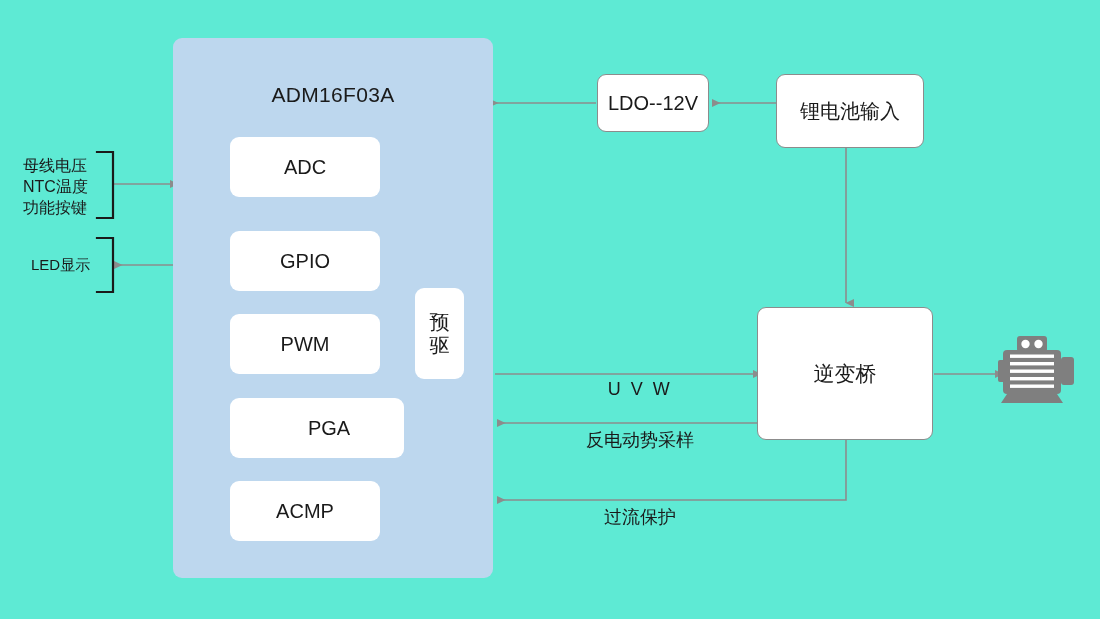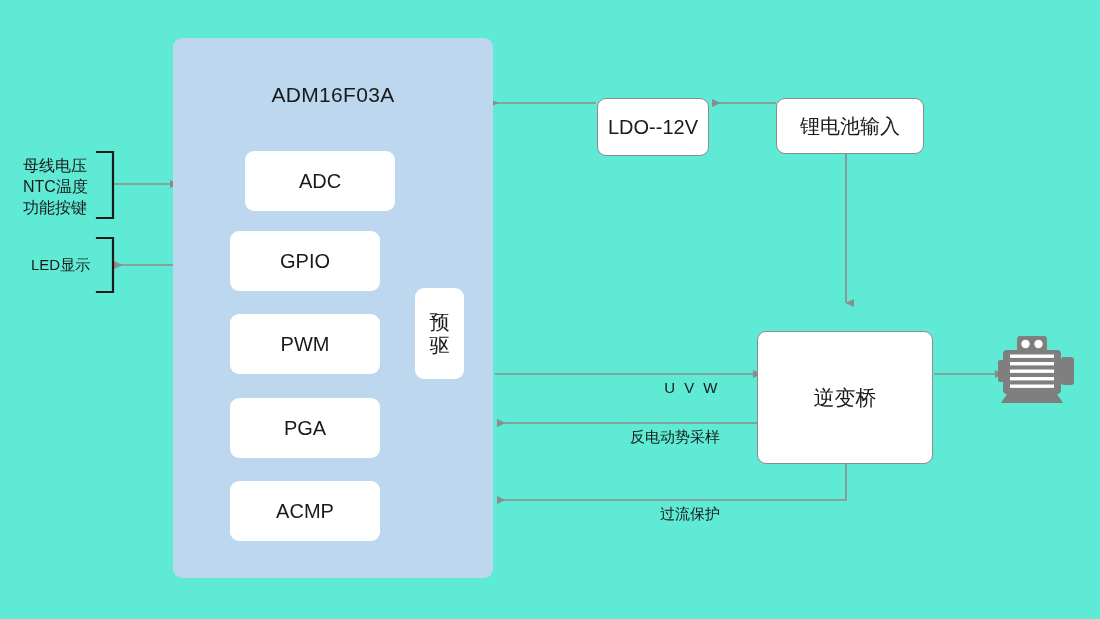--- a/index.html
+++ b/index.html
@@ -54,24 +54,24 @@
     width: 150px;
     height: 60px;
     background: #ffffff;
     border-radius: 9px;
     display: flex;
     align-items: center;
     justify-content: center;
     font-size: 20px;
     color: #1a1a1a;
   }
-  .periph.p0 { top: 151px; margin-left: 15px; }
+  .periph.p0 { top: 137px; }
   .periph.p1 { top: 231px; }
   .periph.p2 { top: 314px; }
-  .periph.p3 { top: 398px; }
+  .periph.p3 { top: 398px; padding-left: 24px; }
   .periph.p4 { top: 481px; }
 
   .predrive {
     position: absolute;
     left: 415px;
     top: 288px;
     width: 49px;
     height: 91px;
     background: #ffffff;
     border-radius: 9px;
@@ -88,30 +88,29 @@
   .obox {
     position: absolute;
     background: #ffffff;
     border: 1.4px solid #8c8c8c;
     border-radius: 9px;
     display: flex;
     align-items: center;
     justify-content: center;
     color: #1a1a1a;
     box-sizing: border-box;
-    margin-top: 24px;
   }
   .obox.ldo {
     left: 597px; top: 74px;
     width: 112px; height: 58px;
     font-size: 20px;
   }
   .obox.battery {
     left: 776px; top: 74px;
-    width: 148px; height: 56px;
+    width: 148px; height: 74px;
     font-size: 20px;
   }
   .obox.bridge {
     left: 757px; top: 307px;
     width: 176px; height: 133px;
     font-size: 21px;
   }
 
   
   .left-label {
@@ -121,24 +120,24 @@
     line-height: 21px;
     color: #1a1a1a;
     white-space: nowrap;
   }
   .left-label.sensors { left: 23px; top: 155px; }
   .left-label.led { left: 31px; top: 254px; font-size: 15px; }
 
   
   .edge-label {
     position: absolute;
-    font-size: 15px;
+    font-size: 18px;
     color: #1a1a1a;
     white-space: nowrap;
-    text-align: right;
+    text-align: center;
   }
   .edge-label.uvw   { left: 560px; top: 379px; width: 160px; letter-spacing: 2.5px; }
   .edge-label.bemf  { left: 560px; top: 428px; width: 160px; }
   .edge-label.ocp   { left: 560px; top: 505px; width: 160px; }
 </style>
 </head>
 <body>
 
 <div id="canvas">
 

